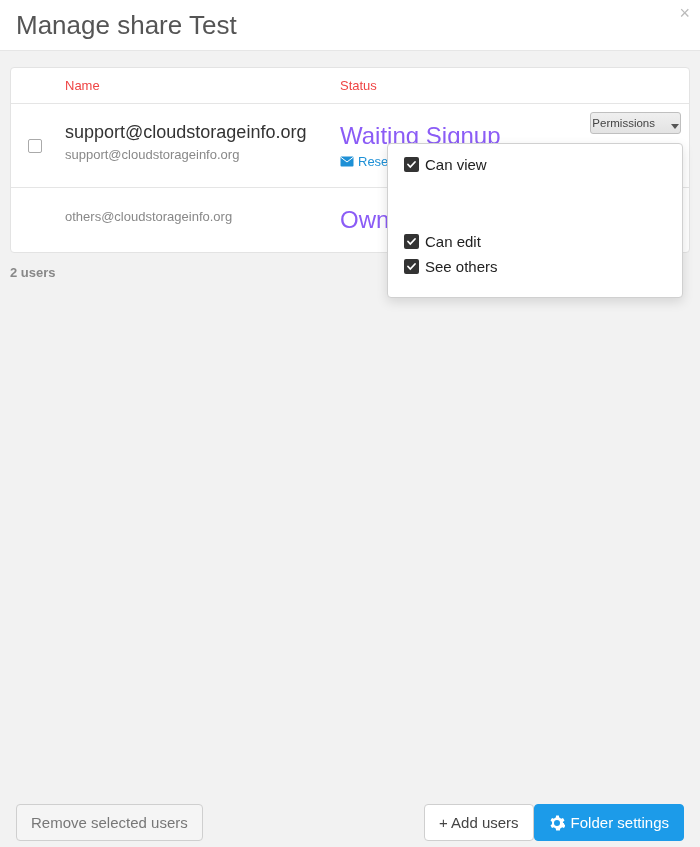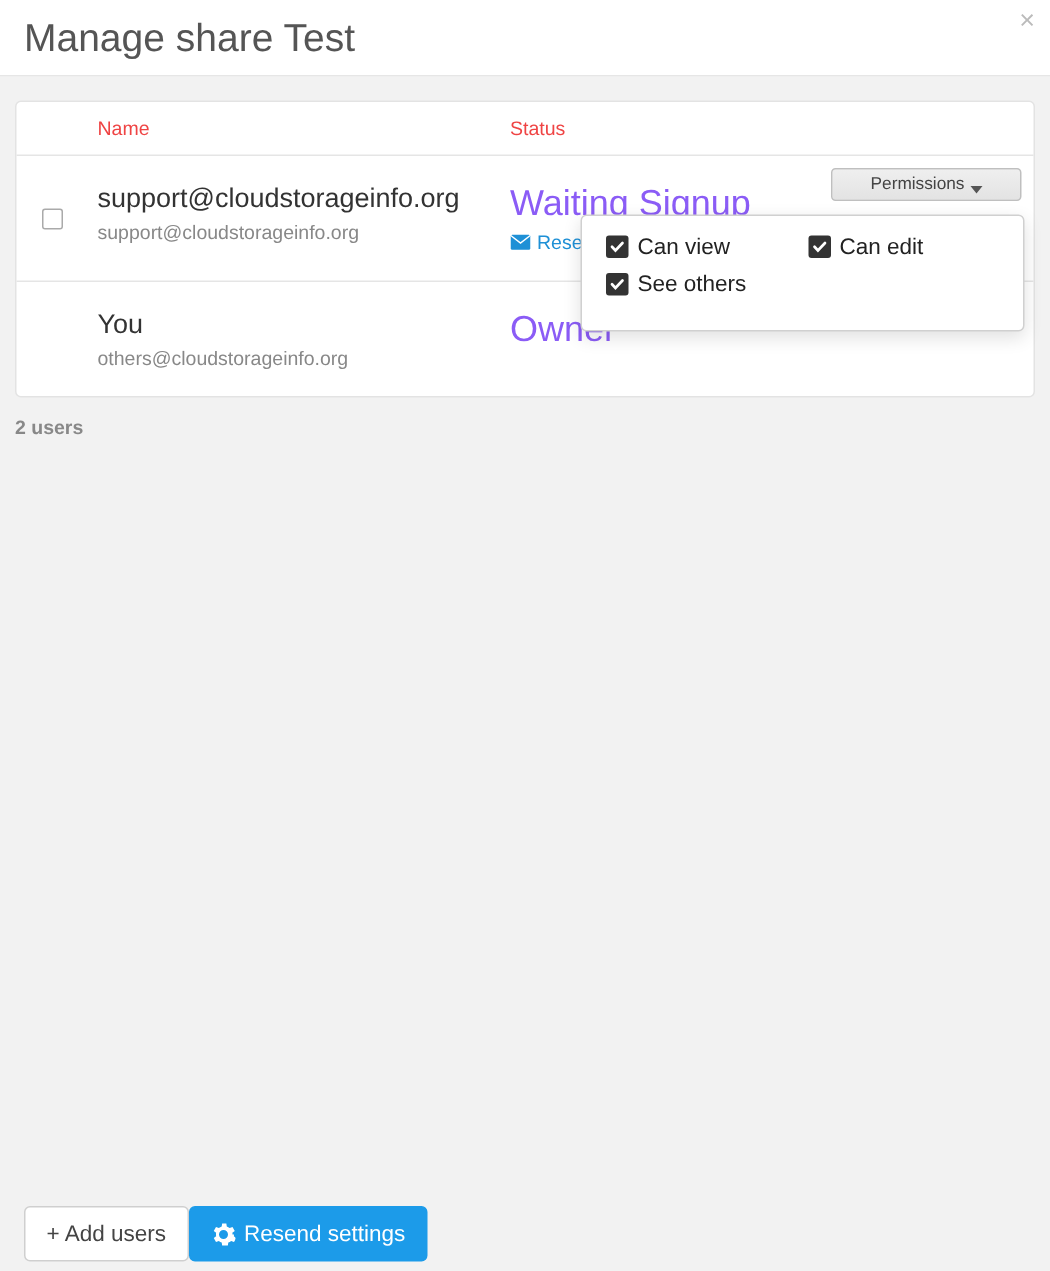--- a/index.html
+++ b/index.html
@@ -58,40 +58,40 @@
     }
     .name-primary { font-size: 18px; color: #333; line-height: 1.2; }
     .name-secondary { font-size: 13px; color: #888; margin-top: 3px; }
     .status-text { font-size: 24px; color: #8b5cf6; }
     .resend { color: #1e90d6; font-size: 13px; margin-top: 4px; display:flex; align-items:center; gap:4px; cursor:pointer; }
     .env-icon { display:inline-flex; }
     .perm-btn {
       position: absolute; right: 8px; top: 8px;
       background: linear-gradient(#efefef,#e3e3e3);
       border: 1px solid #bfbfbf; border-radius: 3px;
-      font-size: 11.5px; color: #444; padding: 4px 25px;
-      cursor: pointer; display:flex; align-items:flex-end; gap:4px;
+      font-size: 11.5px; color: #444; padding: 4px 1px;
+      cursor: pointer; display:flex; align-items:flex-end; gap:16px;
     }
     .caret-dn {
       width:0; height:0; border-left:4px solid transparent; border-right:4px solid transparent;
       border-top:5px solid #555;
     }
 
     .dropdown {
       position: absolute;
       right: 6px; top: 39px;
       width: 296px;
       background: #fff;
       border: 1px solid #d0d0d0;
       border-radius: 4px;
       box-shadow: 0 4px 12px rgba(0,0,0,0.12);
       z-index: 50;
       padding: 12px 16px 14px;
     }
-    .dropdown-row { display:flex; gap: 52px; }
+    .dropdown-row { display:flex; gap: 52px; flex-direction: column; }
     .perm-item { display:flex; align-items:center; gap:6px; font-size:15px; color:#222; margin-bottom:8px; cursor:pointer; white-space:nowrap; }
     .perm-chk {
       width:15px; height:15px; border-radius:2px;
       background:#333; display:inline-flex; align-items:center; justify-content:center;
     }
 
     .users-count {
       margin: 12px 0 0 10px;
       color: #888; font-size: 13px; font-weight: bold;
     }
@@ -180,36 +180,36 @@
             </svg>
         </span>
         <span>See others</span>
       </div>
     </div>
   </div>
 
   <div class="row">
     <div class="col-cb"></div>
     <div class="col-name">
-      <div class="name-primary">You</div>
       <div class="name-secondary">others@cloudstorageinfo.org</div>
     </div>
     <div class="col-status">
       <div class="status-text">Owner</div>
     </div>
   </div>
 </div>
 
 <div class="users-count">2 users</div>
 
 <div class="footer">
+  <button class="btn btn-remove">Remove selected users</button>
   <div class="right-actions">
     <button class="btn btn-add">+ Add users</button>
     <button class="btn btn-primary">
       <span class="gear-icon">
         <svg width="16" height="16" viewBox="0 0 16 16">
             <path fill="#fff" d="M8 5a3 3 0 1 0 0 6 3 3 0 0 0 0-6zm7 3c0 .4 0 .8-.1 1.1l1.6 1.3-1.5 2.6-1.9-.7c-.6.5-1.2.8-1.9 1.1l-.3 2H7.1l-.3-2c-.7-.2-1.3-.6-1.9-1.1l-1.9.7-1.5-2.6 1.6-1.3C3 8.8 3 8.4 3 8s0-.8.1-1.1L1.5 5.6l1.5-2.6 1.9.7c.6-.5 1.2-.8 1.9-1.1l.3-2h2.8l.3 2c.7.2 1.3.6 1.9 1.1l1.9-.7 1.5 2.6-1.6 1.3c.1.3.1.7.1 1.1z"></path>
           </svg>
       </span>
-      <span>Resend settings</span>
+      <span>Folder settings</span>
     </button>
   </div>
 </div>
 
 </body></html>

